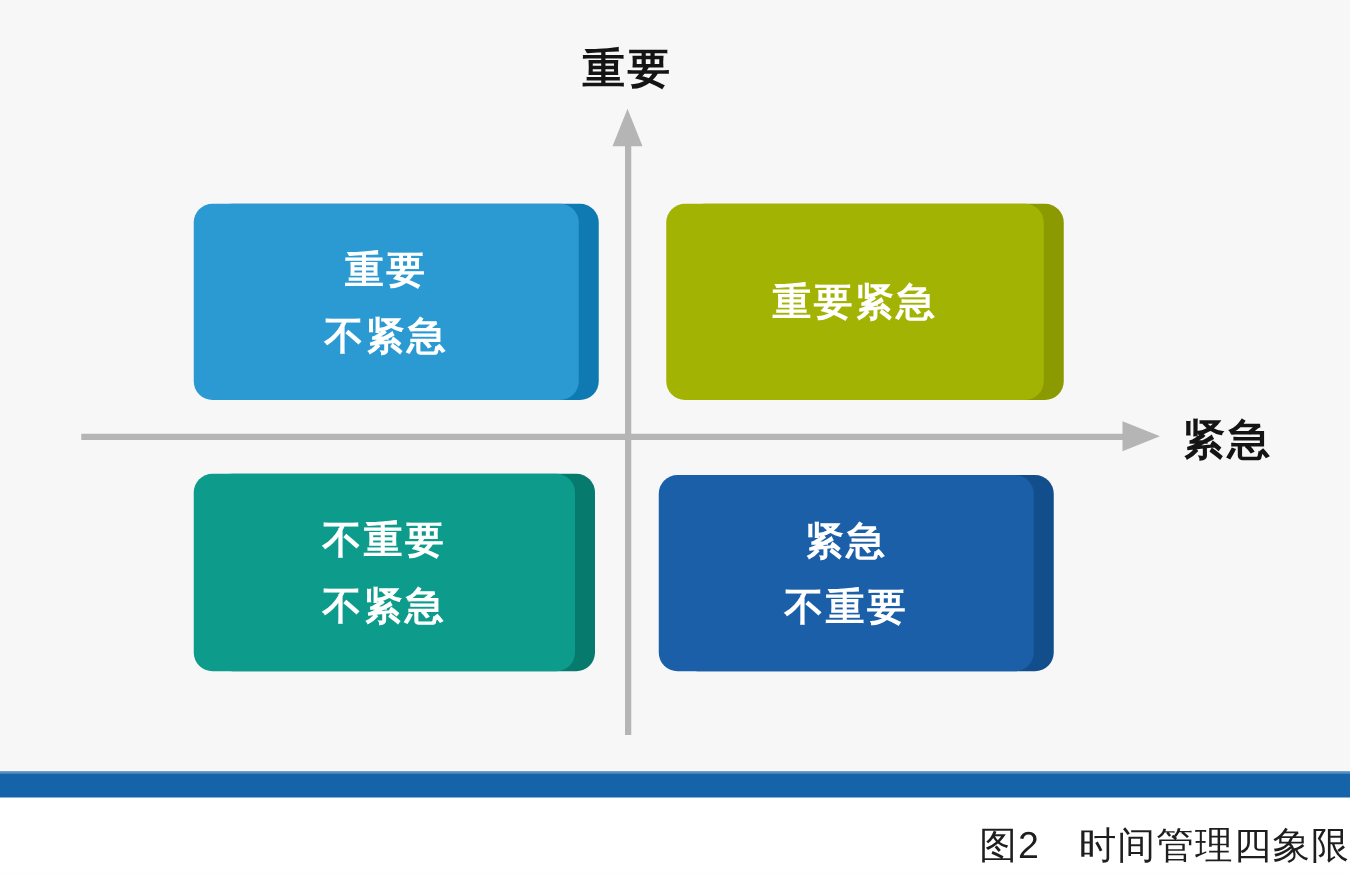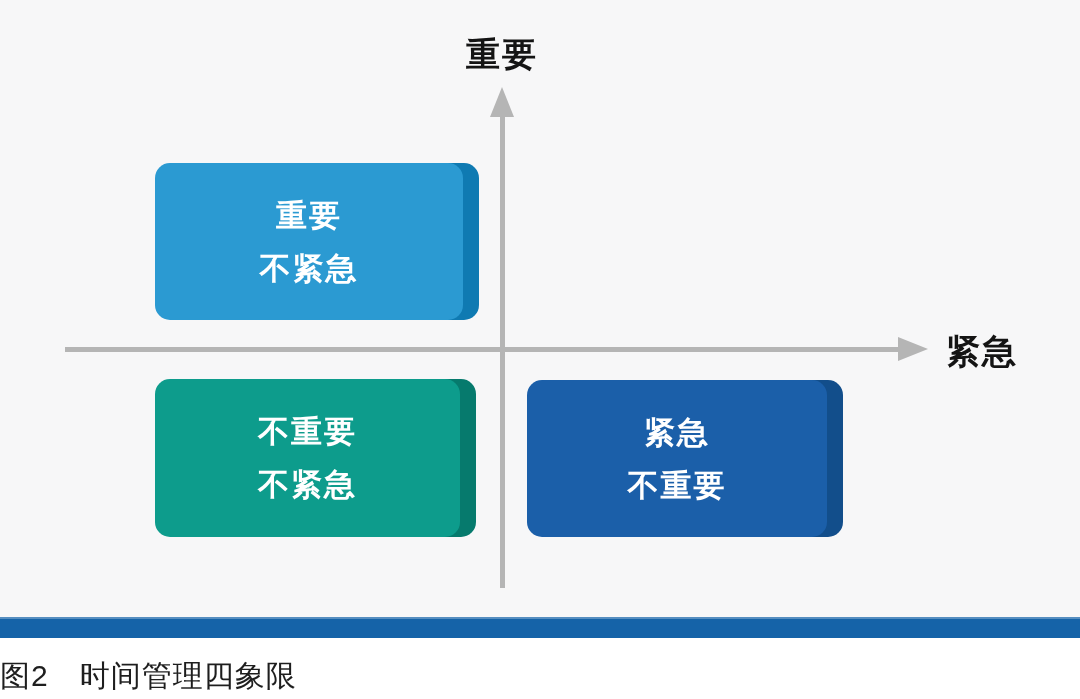--- a/index.html
+++ b/index.html
@@ -42,21 +42,21 @@
   .quad-label{font-size:31px;font-weight:bold;color:var(--quad-text);
     line-height:53px;letter-spacing:2px;white-space:pre-line;}
   .q-tl{left:155px;top:163px;width:308px;height:157px;}
   .q-tr{left:533px;top:163px;width:302px;height:157px;}
   .q-bl{left:155px;top:379px;width:305px;height:158px;}
   .q-br{left:527px;top:380px;width:300px;height:157px;}
 
   
   .divider-bar{position:absolute;left:0;top:617px;width:1080px;height:21px;
     border-top:2px solid rgba(255,255,255,0.28);}
-  .caption{position:absolute;left:0;top:656px;width:1080px;text-align:left;
+  .caption{position:absolute;left:0;top:656px;width:1080px;text-align:right;
     font-size:30px;font-weight:500;color:var(--caption-color);letter-spacing:1px;}
 </style>
 </head>
 <body>
 
 <div class="stage">
   <div class="canvas">
 
     <div class="y-axis-line"></div>
     <div class="x-axis-line"></div>
@@ -66,20 +66,26 @@
     <div class="x-axis-label">紧急</div>
 
     <div class="quad q-tl">
       <div class="quad-back" style="background-color: rgb(15, 122, 178);"></div>
       <div class="quad-face" style="background-color: rgb(43, 154, 210);">
         <div class="quad-label">重要
 不紧急</div>
       </div>
     </div>
 
+    <div class="quad q-tr">
+      <div class="quad-back" style="background-color: rgb(138, 154, 0);"></div>
+      <div class="quad-face" style="background-color: rgb(163, 179, 3);">
+        <div class="quad-label">重要紧急</div>
+      </div>
+    </div>
 
     <div class="quad q-bl">
       <div class="quad-back" style="background-color: rgb(6, 122, 109);"></div>
       <div class="quad-face" style="background-color: rgb(13, 156, 140);">
         <div class="quad-label">不重要
 不紧急</div>
       </div>
     </div>
 
     <div class="quad q-br">

